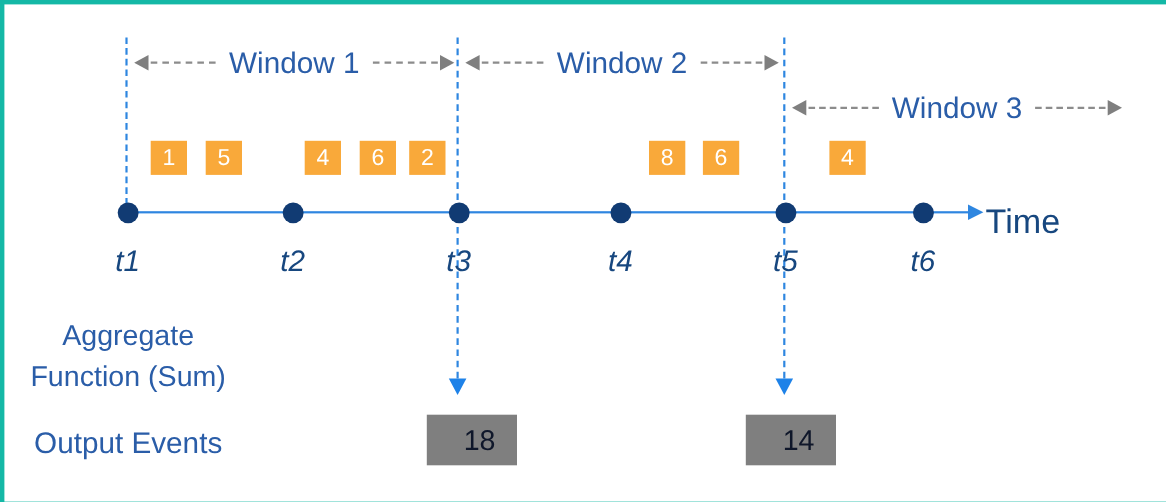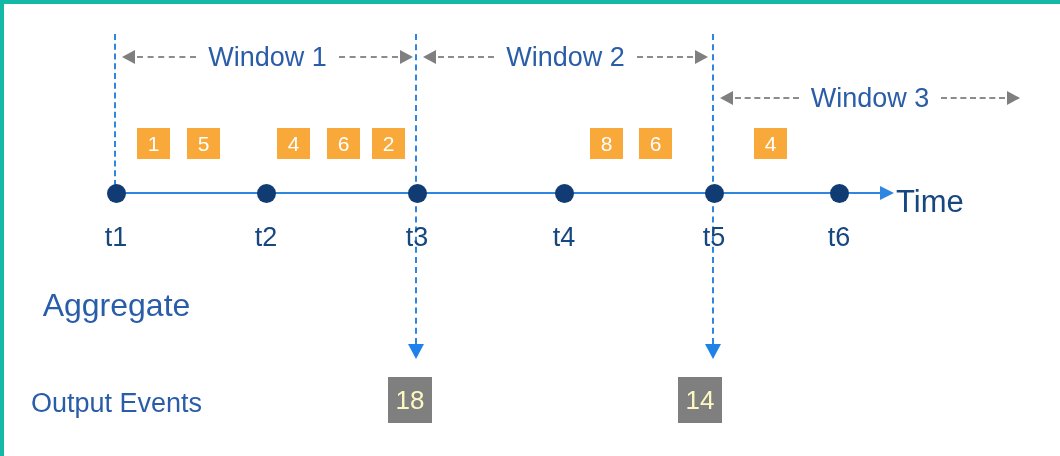--- a/index.html
+++ b/index.html
@@ -38,45 +38,45 @@
   }
   
   .timeline-line{position:absolute;left:112px;top:188px;width:764px;height:2px;background:#2e86e0;}
   .timeline-arrow{
     position:absolute;left:876px;top:182px;width:0;height:0;
     border-top:7px solid transparent;border-bottom:7px solid transparent;
     border-left:14px solid #2e86e0;
   }
   .dot{position:absolute;top:180px;width:19px;height:19px;border-radius:50%;background:#113b73;}
   .time-label{position:absolute;left:892px;top:180px;color:#17477f;font-size:31px;font-weight:300;}
-  .tick-label{position:absolute;top:218px;width:60px;text-align:center;color:#17477f;font-size:27px;font-weight:300;}
+  .tick-label{position:absolute;top:218px;width:60px;text-align:center;color:#17477f;font-size:27px;font-weight:300;font-style:italic;}
   
   .event-box{
     position:absolute;top:124px;width:33px;height:31px;background:#f9a93a;
     color:#ffffff;font-size:21px;display:flex;align-items:center;justify-content:center;
   }
   
   .down-arrowhead{
     position:absolute;top:340px;width:0;height:0;
     border-left:8px solid transparent;border-right:8px solid transparent;
     border-top:15px solid #1e82e8;
   }
   
   .aggregate-block{
     position:absolute;left:15px;top:283px;width:195px;text-align:center;
-    color:#2a5da8;font-size:32px;font-weight:300;line-height:37px;
+    color:#2a5da8;font-size:26px;font-weight:300;line-height:37px;
   }
   .output-events-label{
     position:absolute;left:15px;top:384px;width:195px;text-align:center;
     color:#2a5da8;font-size:27px;font-weight:300;
   }
   
   .output-box{
-    position:absolute;top:373px;width:44px;height:46px;background:#7f7f7f;
-    color:#fef9c3;font-size:26px;display:flex;align-items:center;justify-content:center;
+    position:absolute;top:373px;width:68px;height:46px;background:#7f7f7f;
+    color:#0f172a;font-size:26px;display:flex;align-items:center;justify-content:center;padding-left:14px;
   }
 </style>
 </head>
 <body>
 
 <div class="canvas">
 
   <div class="vline" style="left:110px;top:30px;height:152px;"></div>
   <div class="vline" style="left:411px;top:30px;height:310px;"></div>
   <div class="vline" style="left:708px;top:30px;height:310px;"></div>
@@ -131,19 +131,20 @@
       <div class="event-box" style="left: 586px;">8</div>
       <div class="event-box" style="left: 635px;">6</div>
       <div class="event-box" style="left: 750px;">4</div>
     </div>
 
   <div class="down-arrowhead" style="left:404px;"></div>
   <div class="down-arrowhead" style="left:701px;"></div>
 
   <div class="aggregate-block">
     <div>Aggregate</div>
+    <div>Function (Sum)</div>
   </div>
   <div class="output-events-label">Output Events</div>
 
   <div class="output-box" style="left:384px;">18</div>
   <div class="output-box" style="left:674px;text-align:center;">14</div>
 
 </div>
 
 </body></html>

